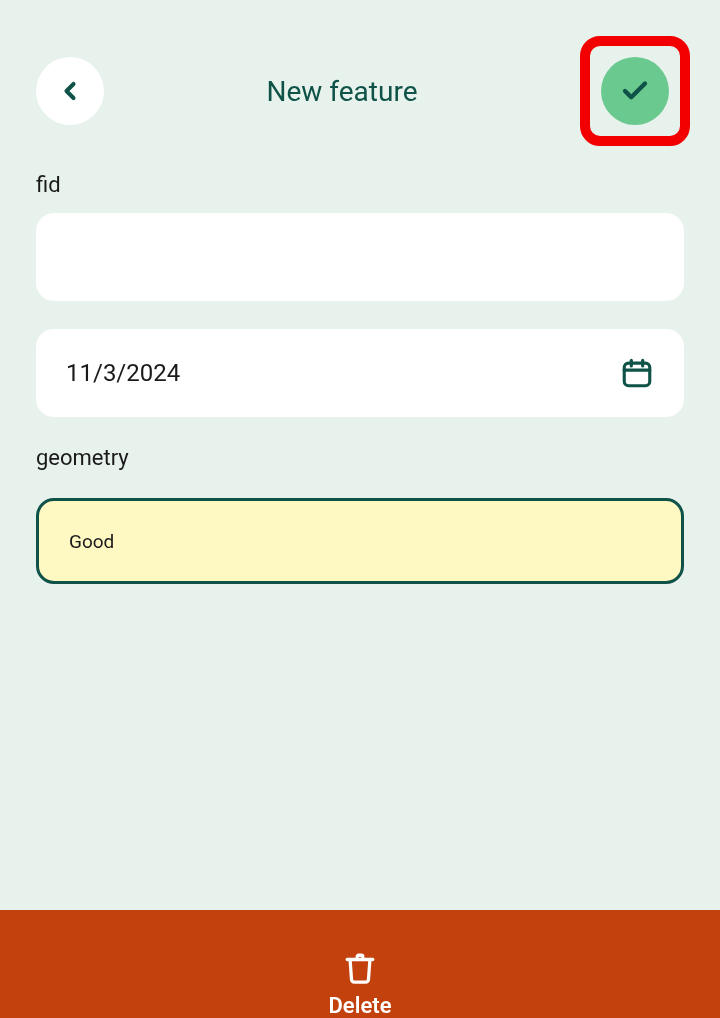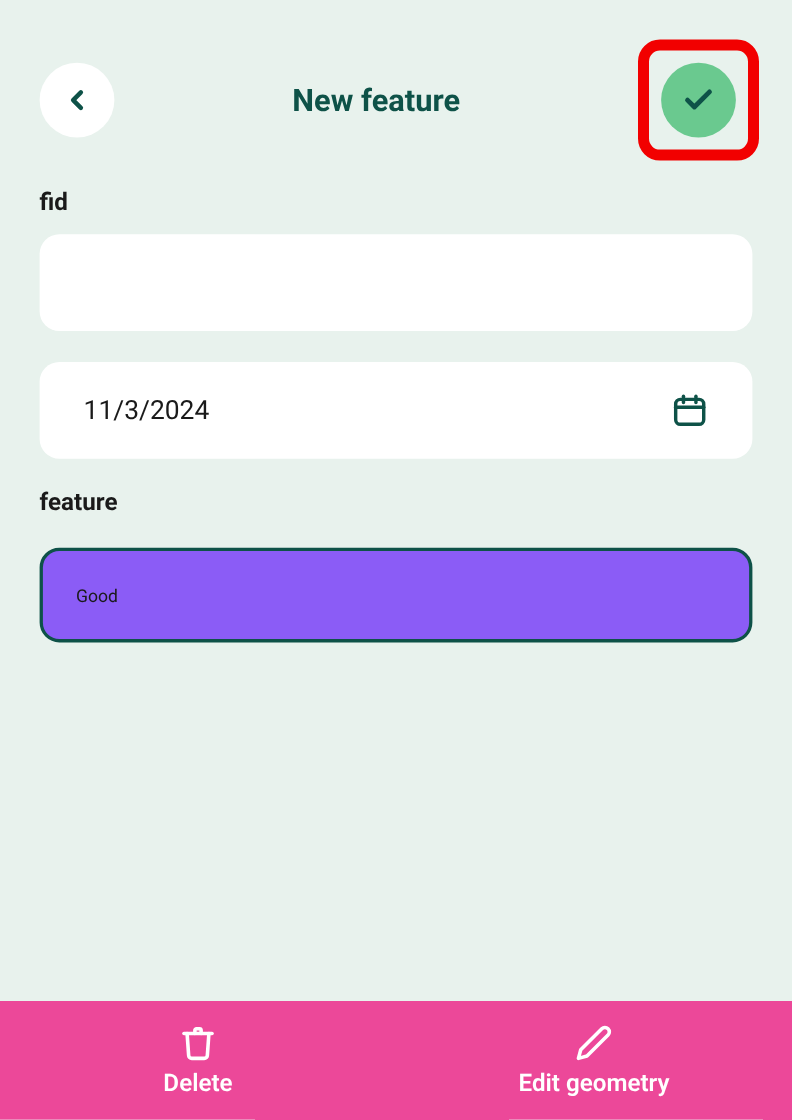--- a/index.html
+++ b/index.html
@@ -32,21 +32,21 @@
       background: #ffffff;
       display: flex;
       align-items: center;
       justify-content: center;
       cursor: pointer;
     }
 
     .header-title {
       color: #0e5248;
       font-size: 28px;
-      font-weight: 700;
+      font-weight: 400;
     }
 
     .confirm-wrapper {
       width: 110px;
       height: 110px;
       border: 10px solid #f20000;
       border-radius: 20px;
       display: flex;
       align-items: center;
       justify-content: center;
@@ -74,54 +74,54 @@
 
     .field-group {
       display: flex;
       flex-direction: column;
       gap: 16px;
     }
 
     .field-label {
       color: #1a1a1a;
       font-size: 22px;
-      font-weight: 700;
+      font-weight: 400;
     }
 
     .input-box {
       background: #ffffff;
       border-radius: 18px;
       height: 88px;
       display: flex;
       align-items: center;
-      padding: 0 40px;
+      padding: 0 30px;
       font-size: 24px;
       color: #1a1a1a;
       cursor: pointer;
       justify-content: space-between;
     }
 
     .input-box-bordered {
-      background: #8b5cf6;
+      background: #fef9c3;
       border: 3px solid #0e5248;
       border-radius: 18px;
       height: 86px;
       display: flex;
       align-items: center;
       padding: 0 30px;
-      font-size: 16px;
+      font-size: 19px;
       color: #1a1a1a;
       cursor: pointer;
     }
 
     .bottom-bar {
-      background: #ec4899;
+      background: #c2410c;
       height: 108px;
       display: flex;
-      align-items: center;
+      align-items: flex-end;
     }
 
     .bottom-action {
       flex: 1;
       display: flex;
       flex-direction: column;
       align-items: center;
       justify-content: center;
       gap: 8px;
       color: #ffffff;
@@ -173,38 +173,32 @@
           <rect x="3" y="5" width="18" height="16" rx="3"></rect>
           <line x1="3" y1="10" x2="21" y2="10"></line>
           <line x1="8" y1="3" x2="8" y2="7"></line>
           <line x1="16" y1="3" x2="16" y2="7"></line>
         </svg>
       </span>
     </div>
   </div>
 
   <div class="field-group">
-    <div class="field-label">feature</div>
+    <div class="field-label">geometry</div>
   </div>
 
   <div class="field-group">
     <div class="input-box-bordered">
       <span>Good</span>
     </div>
   </div>
 </div>
 
 <div class="bottom-bar">
   <div class="bottom-action">
     <svg width="34" height="34" viewBox="0 0 24 24" fill="none" stroke="#ffffff" stroke-width="2.3" stroke-linecap="round" stroke-linejoin="round">
       <polyline points="3 6 5 6 21 6"></polyline>
       <path d="M19 6l-1 14a2 2 0 0 1-2 2H8a2 2 0 0 1-2-2L5 6"></path>
       <path d="M10 6V4a1 1 0 0 1 1-1h2a1 1 0 0 1 1 1v2"></path>
     </svg>
     <div class="bottom-action-label">Delete</div>
   </div>
-  <div class="bottom-action">
-    <svg width="34" height="34" viewBox="0 0 24 24" fill="none" stroke="#ffffff" stroke-width="2.3" stroke-linecap="round" stroke-linejoin="round">
-      <path d="M17 3a2.8 2.8 0 0 1 4 4L7.5 20.5 2 22l1.5-5.5L17 3z"></path>
-    </svg>
-    <div class="bottom-action-label">Edit geometry</div>
-  </div>
 </div>
 
 </body></html>

